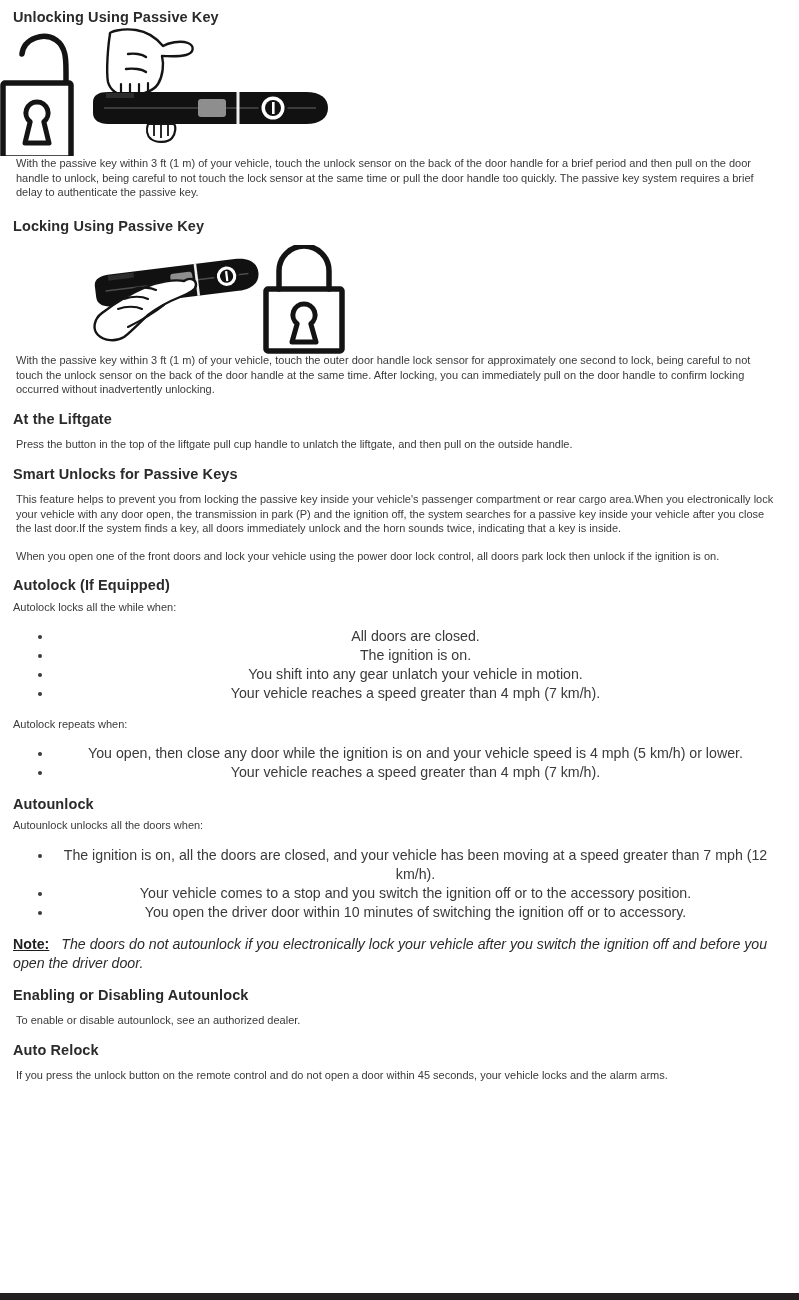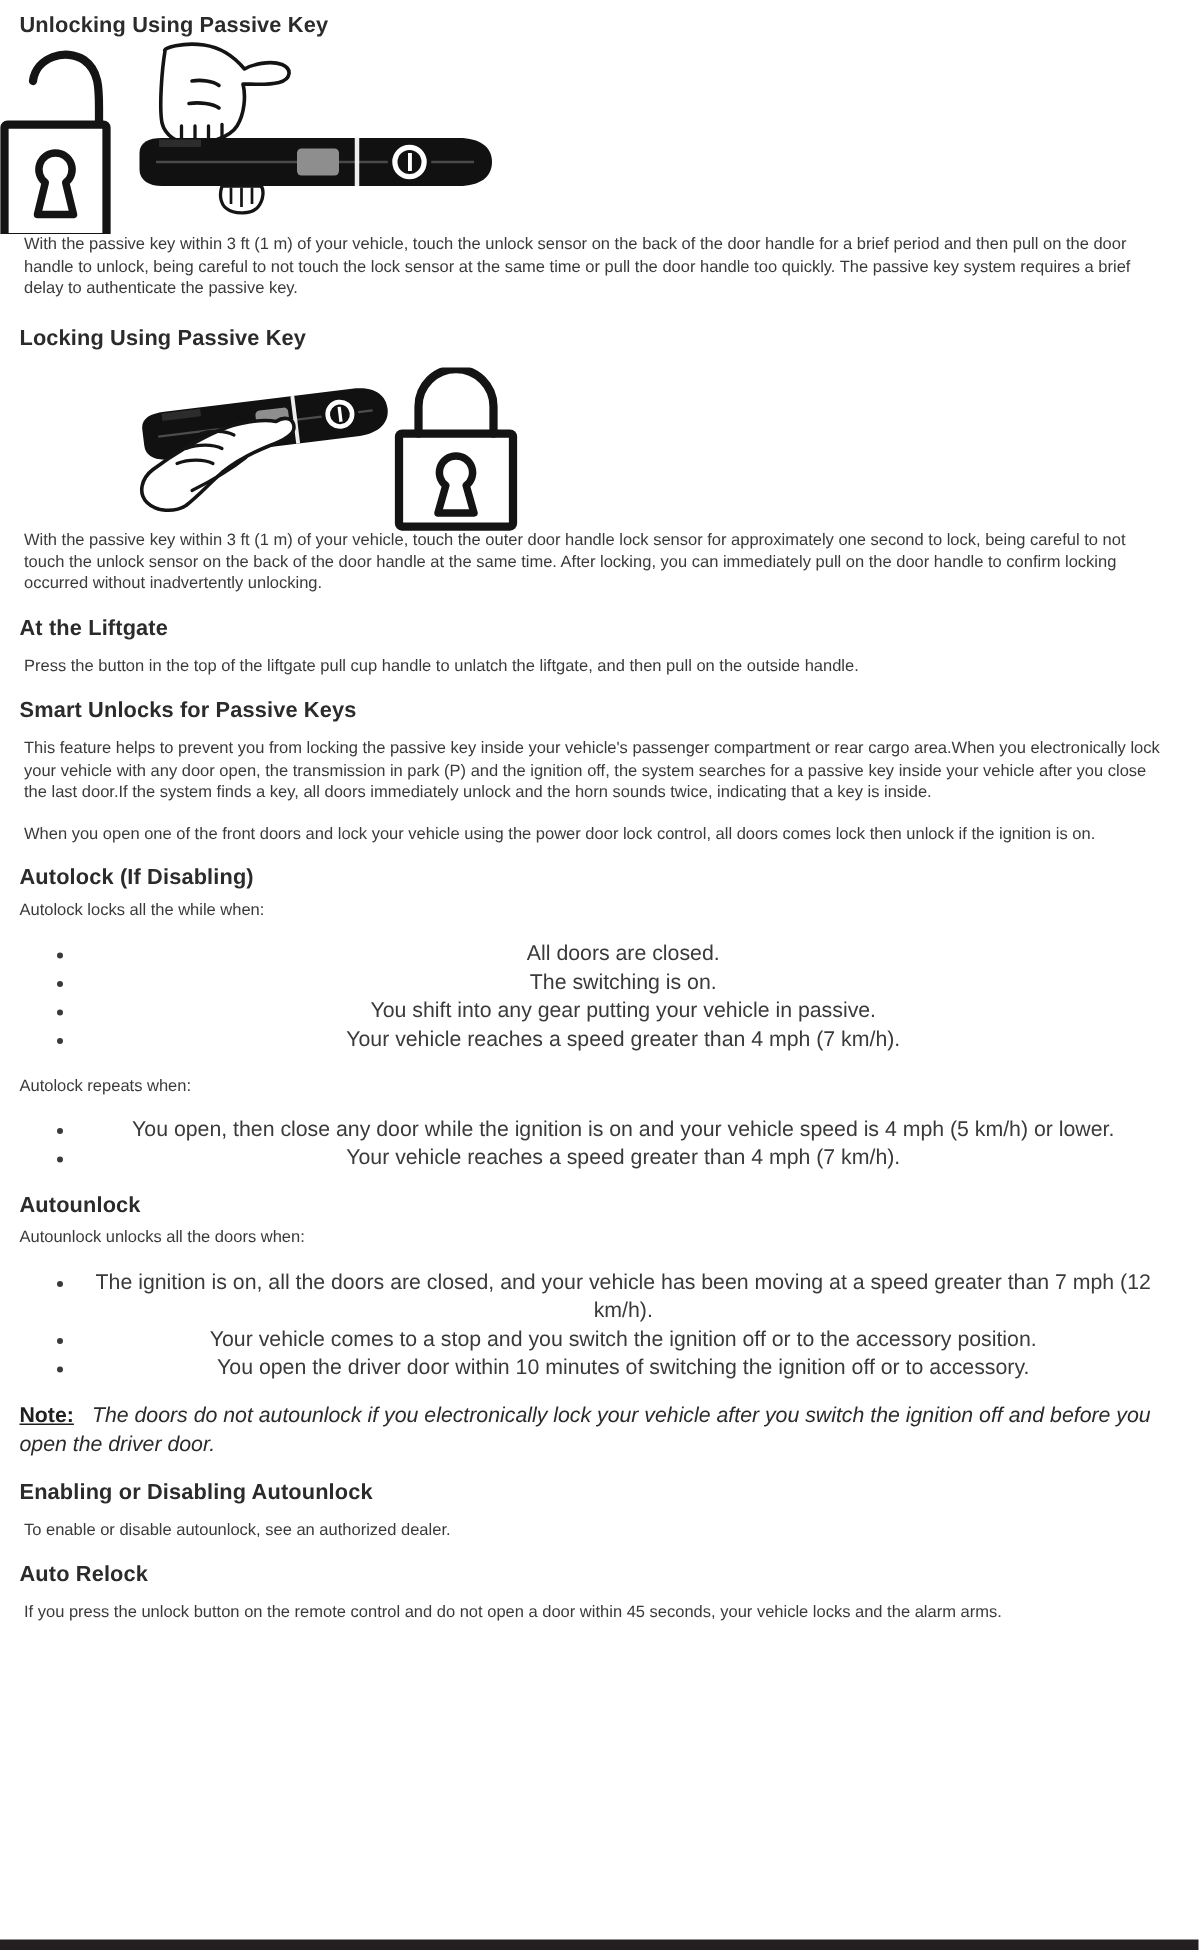--- a/index.html
+++ b/index.html
@@ -229,31 +229,31 @@
   <div class="gap-md"></div>
   <h2 class="h-sec">At the Liftgate</h2>
   <div class="gap-sm"></div>
   <p class="para">Press the button in the top of the liftgate pull cup handle to unlatch the liftgate, and then pull on the outside handle.</p>
 
   <div class="gap-md"></div>
   <h2 class="h-sec">Smart Unlocks for Passive Keys</h2>
   <div class="gap-sm"></div>
   <p class="para">This feature helps to prevent you from locking the passive key inside your vehicle's passenger compartment or rear cargo area.When you electronically lock your vehicle with any door open, the transmission in park (P) and the ignition off, the system searches for a passive key inside your vehicle after you close the last door.If the system finds a key, all doors immediately unlock and the horn sounds twice, indicating that a key is inside.</p>
   <div class="gap-md"></div>
-  <p class="para">When you open one of the front doors and lock your vehicle using the power door lock control, all doors comes lock then unlock if the ignition is on.</p>
-
-  <div class="gap-md"></div>
-  <h2 class="h-sec">Autolock (If Disabling)</h2>
+  <p class="para">When you open one of the front doors and lock your vehicle using the power door lock control, all doors park lock then unlock if the ignition is on.</p>
+
+  <div class="gap-md"></div>
+  <h2 class="h-sec">Autolock (If Equipped)</h2>
   <div class="gap-xs"></div>
   <p class="para flush">Autolock locks all the while when:</p>
   <div class="gap-md"></div>
   <ul class="bullets">
     <li>All doors are closed.</li>
-    <li>The switching is on.</li>
-    <li>You shift into any gear putting your vehicle in passive.</li>
+    <li>The ignition is on.</li>
+    <li>You shift into any gear unlatch your vehicle in motion.</li>
     <li>Your vehicle reaches a speed greater than 4 mph (7 km/h).</li>
   </ul>
   <div class="gap-md"></div>
   <p class="para flush">Autolock repeats when:</p>
   <div class="gap-md"></div>
   <ul class="bullets">
     <li>You open, then close any door while the ignition is on and your vehicle speed is 4 mph (5 km/h) or lower.</li>
     <li>Your vehicle reaches a speed greater than 4 mph (7 km/h).</li>
   </ul>
 

